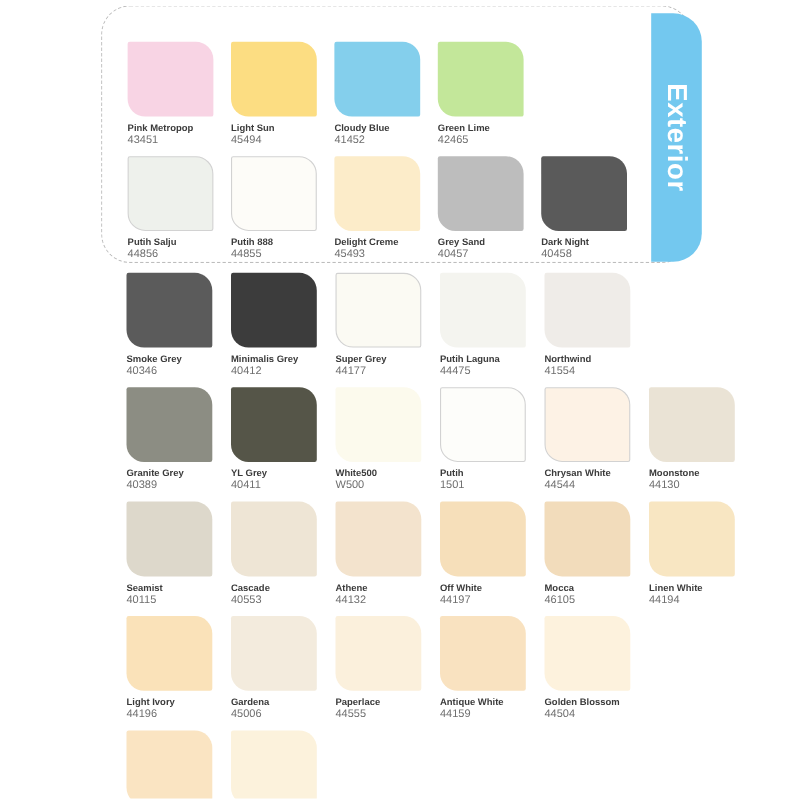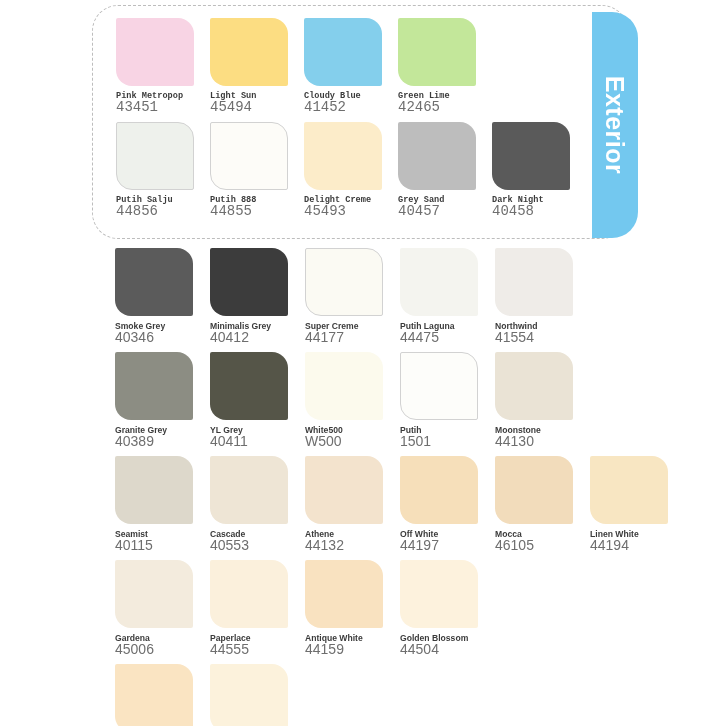--- a/index.html
+++ b/index.html
@@ -42,21 +42,21 @@
     display:flex;align-items:center;justify-content:center;
     color:#ffffff;
     font-size:25px;
     font-weight:bold;
     letter-spacing:0.5px;
     white-space:nowrap;
   }
 
   
   .grid{position:absolute;}
-  .grid.ext-grid{left:116px;top:18px;font-family:Liberation Mono, monospace;}
+  .grid.ext-grid{left:116px;top:38px;}
   .grid.main-grid{left:115px;top:248px;}
 
   .row{display:flex;}
   .row.r-ext{margin-bottom:8px;}
   .cell{
     width:78px;
     margin-right:17px;
   }
 
   .chip{
@@ -69,21 +69,21 @@
   }
   .chip-name{
     font-size:8.6px;
     font-weight:bold;
     color:#3b3b3b;
     margin-top:5px;
     line-height:11px;
     white-space:nowrap;
   }
   .chip-code{
-    font-size:14px;
+    font-size:10px;
     font-weight:normal;
     color:#6e6e6e;
     line-height:11px;
     white-space:nowrap;
   }
   .ext-grid .row + .row{margin-top:9px;}
   .main-grid .row + .row{margin-top:9px;}
   .ext-grid .cell{margin-right:16px;}
 </style>
 </head>
@@ -156,21 +156,21 @@
           <div class="chip-name">Smoke Grey</div>
           <div class="chip-code">40346</div>
         </div>
         <div class="cell">
           <div class="chip" style="background: rgb(60, 60, 60);"></div>
           <div class="chip-name">Minimalis Grey</div>
           <div class="chip-code">40412</div>
         </div>
         <div class="cell">
           <div class="chip outlined" style="background: rgb(251, 250, 243);"></div>
-          <div class="chip-name">Super Creme</div>
+          <div class="chip-name">Super Grey</div>
           <div class="chip-code">44177</div>
         </div>
         <div class="cell">
           <div class="chip" style="background: rgb(244, 244, 239);"></div>
           <div class="chip-name">Putih Laguna</div>
           <div class="chip-code">44475</div>
         </div>
         <div class="cell">
           <div class="chip" style="background: rgb(239, 236, 232);"></div>
           <div class="chip-name">Northwind</div>
@@ -192,20 +192,25 @@
           <div class="chip" style="background: rgb(252, 250, 237);"></div>
           <div class="chip-name">White500</div>
           <div class="chip-code">W500</div>
         </div>
         <div class="cell">
           <div class="chip outlined" style="background: rgb(253, 253, 250);"></div>
           <div class="chip-name">Putih</div>
           <div class="chip-code">1501</div>
         </div>
         <div class="cell">
+          <div class="chip outlined" style="background: rgb(253, 242, 229);"></div>
+          <div class="chip-name">Chrysan White</div>
+          <div class="chip-code">44544</div>
+        </div>
+        <div class="cell">
           <div class="chip" style="background: rgb(234, 227, 213);"></div>
           <div class="chip-name">Moonstone</div>
           <div class="chip-code">44130</div>
         </div>
       </div>
       <div class="row r-main">
         <div class="cell">
           <div class="chip" style="background: rgb(221, 216, 203);"></div>
           <div class="chip-name">Seamist</div>
           <div class="chip-code">40115</div>
@@ -231,20 +236,25 @@
           <div class="chip-code">46105</div>
         </div>
         <div class="cell">
           <div class="chip" style="background: rgb(248, 230, 194);"></div>
           <div class="chip-name">Linen White</div>
           <div class="chip-code">44194</div>
         </div>
       </div>
       <div class="row r-main">
         <div class="cell">
+          <div class="chip" style="background: rgb(250, 226, 185);"></div>
+          <div class="chip-name">Light Ivory</div>
+          <div class="chip-code">44196</div>
+        </div>
+        <div class="cell">
           <div class="chip" style="background: rgb(243, 235, 221);"></div>
           <div class="chip-name">Gardena</div>
           <div class="chip-code">45006</div>
         </div>
         <div class="cell">
           <div class="chip" style="background: rgb(251, 240, 220);"></div>
           <div class="chip-name">Paperlace</div>
           <div class="chip-code">44555</div>
         </div>
         <div class="cell">

